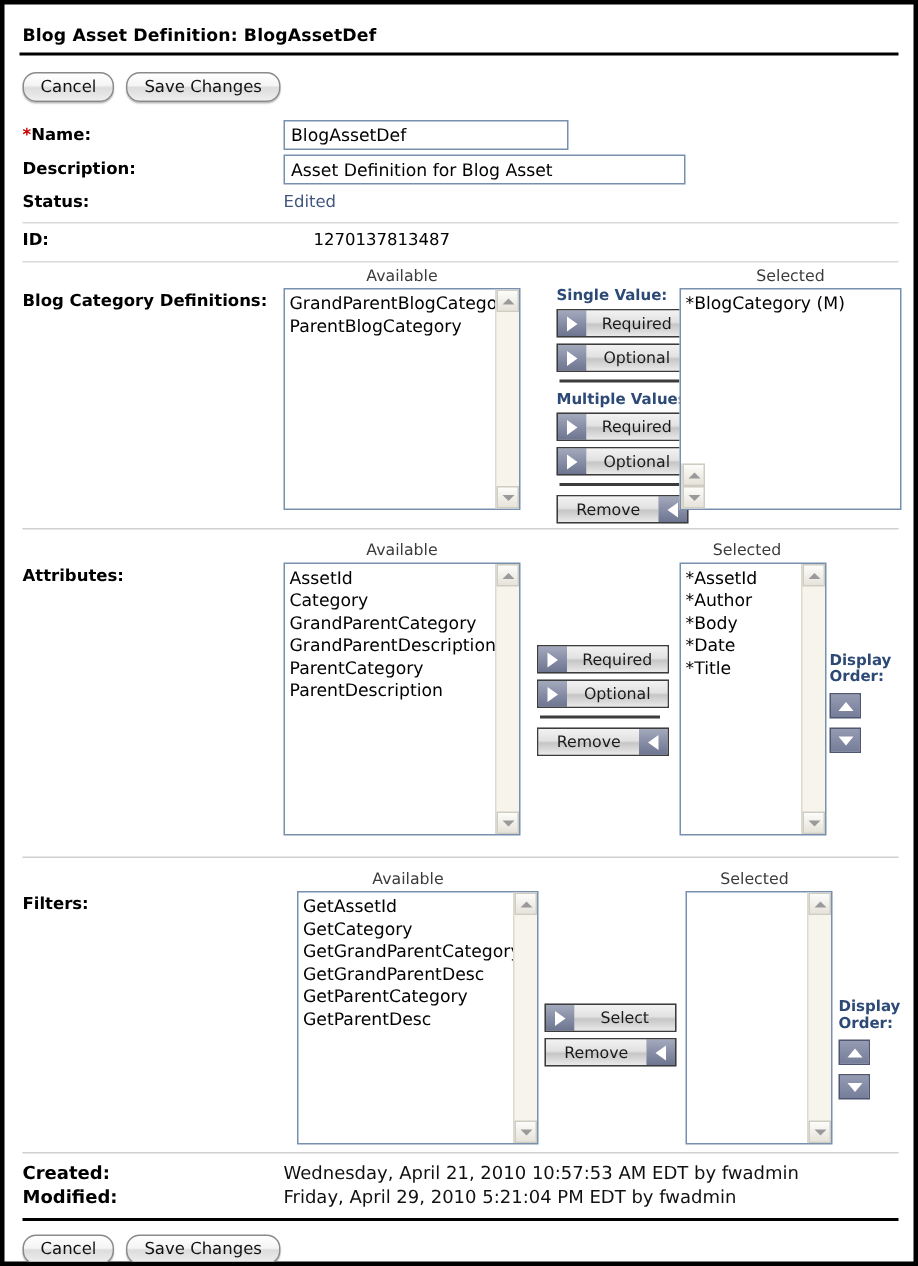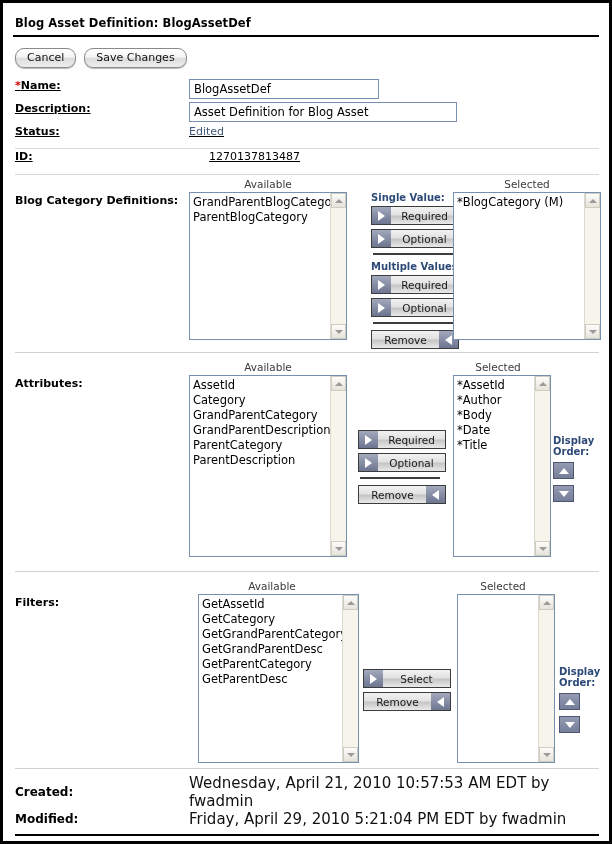--- a/index.html
+++ b/index.html
@@ -60,24 +60,23 @@
     background: linear-gradient(to bottom, #ffffff 0%, #f4f4f4 45%, #dcdcdc 52%, #eeeeee 100%);
     box-shadow: 0 1px 1px rgba(0,0,0,0.28);
     cursor: pointer;
     line-height: 13px;
     white-space: nowrap;
   }
 
   
   .field-row {
     display: flex;
-    align-items: flex-start;
+    align-items: center;
     min-height: 21px;
     padding: 1px 0;
-    text-decoration: underline;
   }
   .field-label {
     width: 176px;
     flex: 0 0 176px;
     font-weight: bold;
     font-size: 11px;
     color: #000;
     padding-left: 2px;
     box-sizing: border-box;
   }
@@ -281,21 +280,21 @@
     min-height: 16px;
   }
   .foot-label {
     width: 176px;
     flex: 0 0 176px;
     font-weight: bold;
     font-size: 12px;
     padding-left: 2px;
     box-sizing: border-box;
   }
-  .foot-val { font-size: 15px; color: #111; }
+  .foot-val { font-size: 12px; color: #111; }
   .foot-rule {
     border-bottom: 2px solid #000;
     margin: 6px 0 0 2px;
   }
 </style>
 </head>
 <body>
 
 <div id="page">
  <div id="inner">
@@ -388,21 +387,21 @@
         </div>
         <div class="xfer-sep"></div>
         <div class="xfer">
           <div class="labelcell">Remove</div>
           <div class="arrowcell">
                 <span class="tri-left"></span>
               </div>
         </div>
       </div>
 
-      <div class="listbox" style="left:440px; top:0; width:148px; height:148px;">
+      <div class="listbox" style="left:440px; top:0; width:148px; height:148px;flex-direction:column;">
         <div class="list-items">
           <div>*BlogCategory (M)</div>
         </div>
         <div class="sbar">
           <div class="sbar-btn">
                 <span class="sbar-tri tri-up"></span>
               </div>
           <div class="sbar-btn">
                 <span class="sbar-tri tri-down"></span>
               </div>

